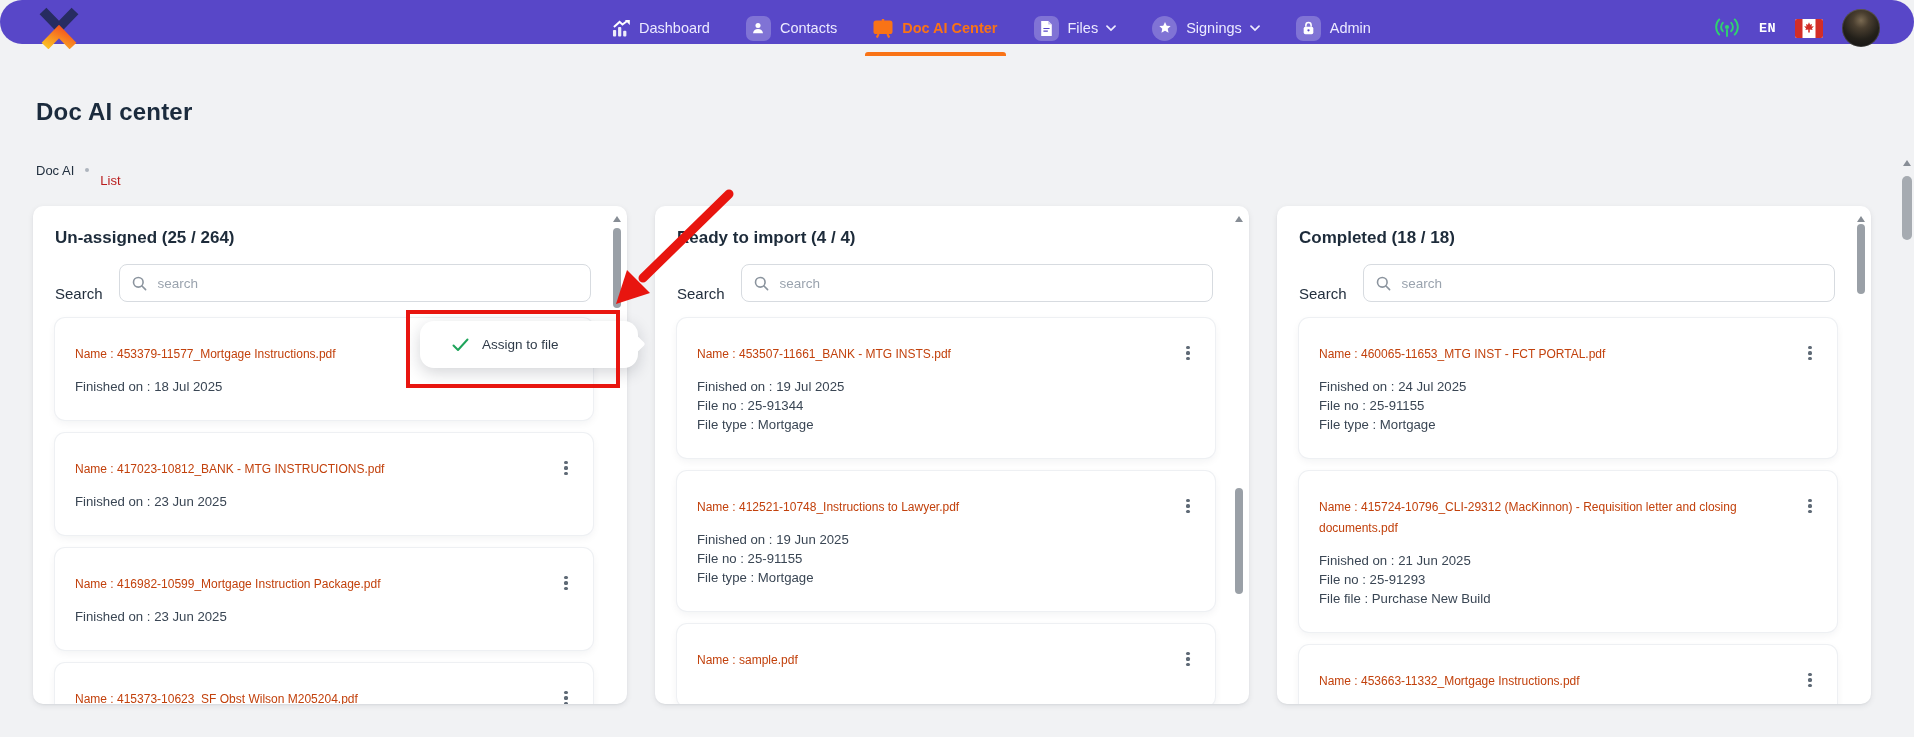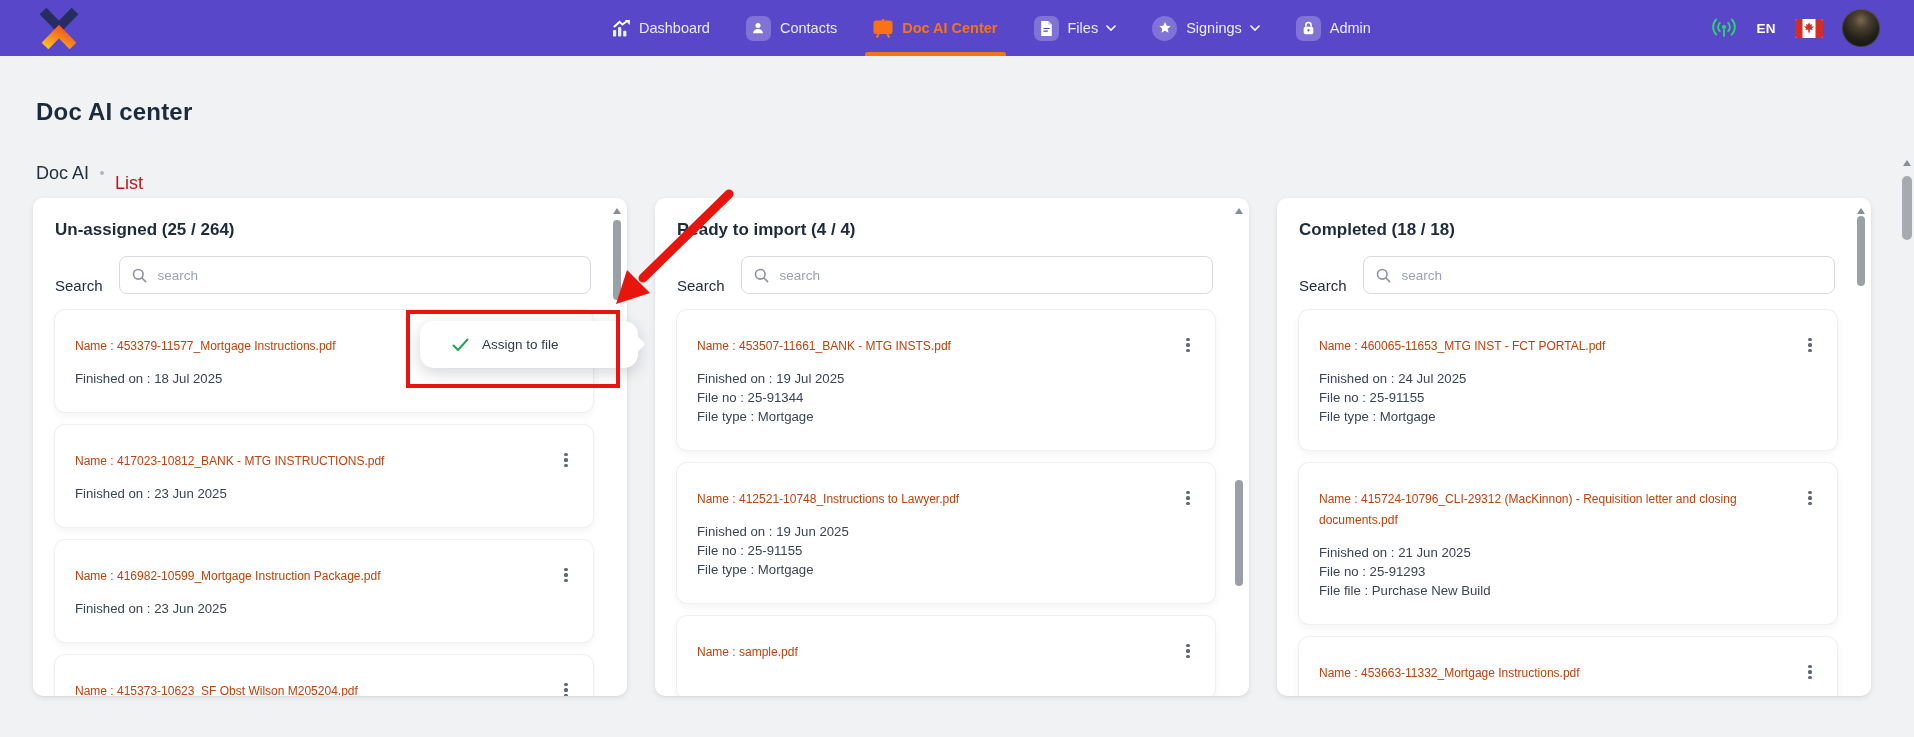--- a/index.html
+++ b/index.html
@@ -1,48 +1,48 @@
 <!DOCTYPE html>
 <html><head>
 <meta charset="utf-8">
 <style>
   html,body{margin:0;padding:0;}
   body{
     position:relative;width:1914px;height:737px;overflow:hidden;
     background:#f1f2f4;font-family:"Liberation Sans",sans-serif;
   }
   
-  header{position:absolute;top:0;left:0;right:0;height:56px;background:#5847c8;z-index:10;}
+  header{position:absolute;top:0;left:0;right:0;height:44px;background:#5847c8;z-index:10;border-radius:27px;}
   .logo{position:absolute;left:36px;top:7px;width:46px;height:42px;}
   .nav-center{position:absolute;left:612px;top:0;height:56px;display:flex;align-items:center;gap:36px;}
   .nav-item{position:relative;height:56px;display:flex;align-items:center;gap:9px;
     color:#eceaff;font-size:14.5px;font-weight:500;cursor:pointer;white-space:nowrap;}
   .nav-item.active{color:#f97316;font-weight:700;}
   .nav-item.active::after{content:"";position:absolute;left:-8px;right:-8px;bottom:0;height:4px;
     background:#f97316;border-radius:3px 3px 0 0;}
   .chip{width:25px;height:25px;border-radius:7px;background:rgba(255,255,255,.24);
     display:flex;align-items:center;justify-content:center;flex:0 0 auto;}
   .chip.round{border-radius:50%;}
   .bare-icon{display:flex;align-items:center;justify-content:center;flex:0 0 auto;}
   .chev{display:flex;align-items:center;margin-left:-1px;}
   .nav-right{position:absolute;right:34px;top:0;height:56px;display:flex;align-items:center;gap:19px;}
-  .lang{color:#ffffff;font-weight:700;font-size:13.5px;letter-spacing:.4px;}
+  .lang{color:#ffffff;font-weight:700;font-size:13.5px;letter-spacing:.4px;font-family:Liberation Mono, monospace;}
   .flag{display:flex;border-radius:2px;overflow:hidden;}
   .avatar{width:38px;height:38px;border-radius:50%;flex:0 0 auto;
     background:radial-gradient(circle at 50% 30%,#7a6a52 0%,#4a3f30 24%,#23201a 58%,#101010 100%);
     box-shadow:inset 0 0 0 1px rgba(255,255,255,.15);}
   
   h1{position:absolute;left:36px;top:96px;margin:0;font-size:24px;line-height:32px;
     color:#1b2b3d;font-weight:700;letter-spacing:.2px;}
-  .breadcrumb{position:absolute;left:36px;top:152px;display:flex;align-items:center;gap:11px;font-size:18px;}
+  .breadcrumb{position:absolute;left:36px;top:152px;display:flex;align-items:center;gap:11px;font-size:13px;}
   .bc-primary{color:#22303f;}
   .bc-dot{width:4px;height:4px;border-radius:50%;background:#aeb5bd;}
   .bc-secondary{color:#b91c1c;margin-top:21px;}
   
-  #columns{position:absolute;left:33px;top:198px;width:1838px;height:498px;
+  #columns{position:absolute;left:33px;top:206px;width:1838px;height:498px;
     display:grid;grid-template-columns:1fr 1fr 1fr;gap:28px;}
   .panel{position:relative;background:#fff;border-radius:10px;overflow:hidden;
     box-shadow:0 1px 2px rgba(16,24,40,.05),0 2px 6px rgba(16,24,40,.08);
     padding:18px 22px 0 22px;}
   .panel-title{font-size:17px;font-weight:700;color:#1d2b3a;margin:4px 0 16px;}
   .search-row{display:flex;align-items:flex-end;gap:16px;margin-bottom:16px;padding-right:14px;}
   .search-label{font-size:15px;color:#232f3e;}
   .search-box{flex:1;height:36px;border:1px solid #d7dbe0;border-radius:8px;background:#fff;
     display:flex;align-items:center;gap:9px;padding:0 12px;}
   .search-box input{border:0;outline:0;flex:1;font-family:"Liberation Sans",sans-serif;

